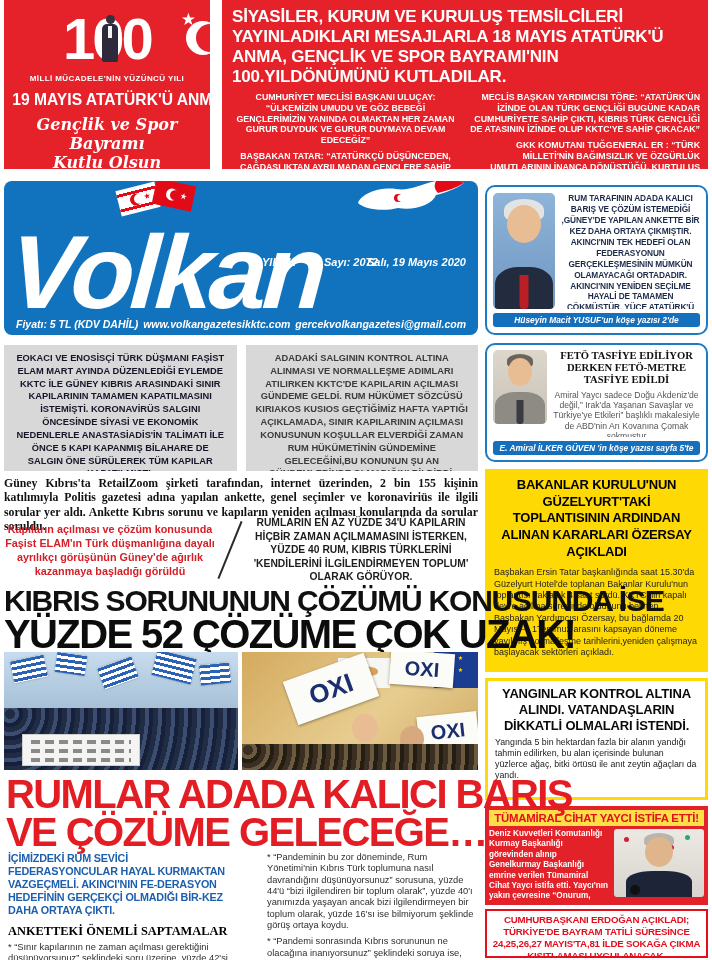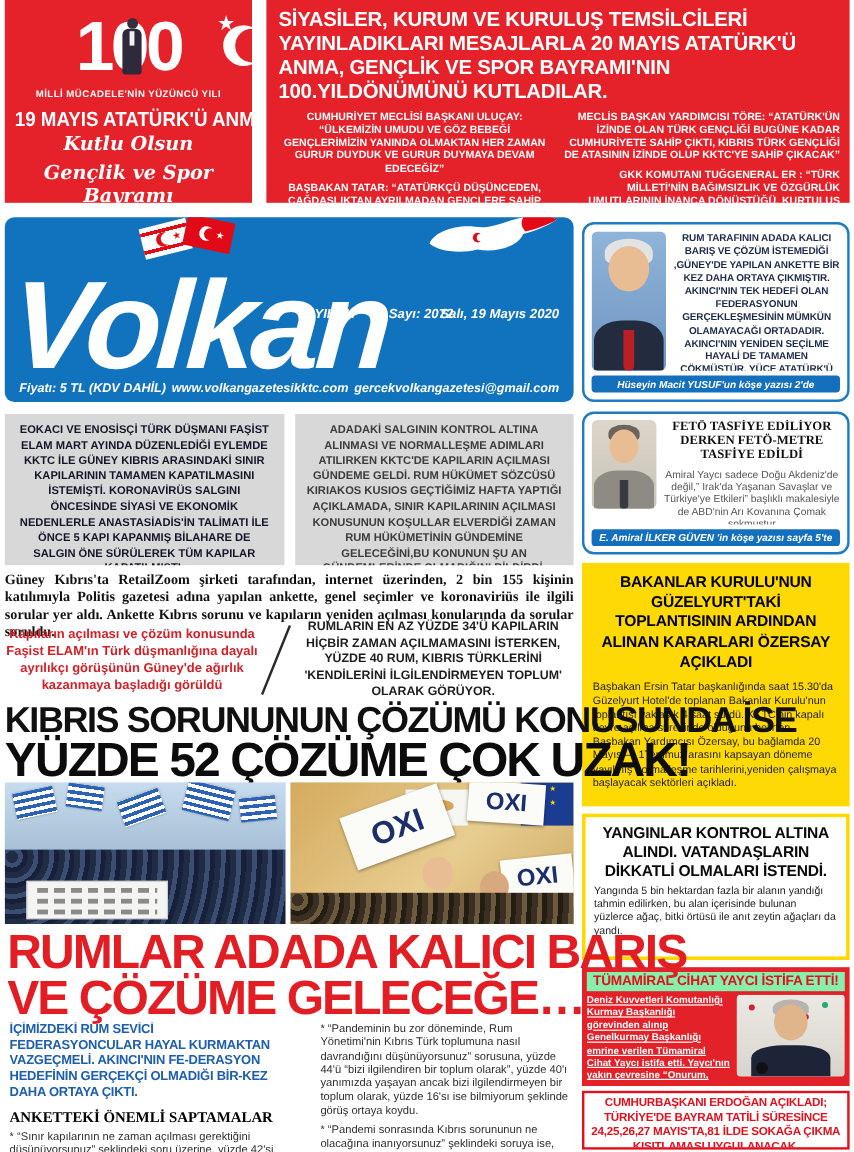--- a/index.html
+++ b/index.html
@@ -67,23 +67,23 @@
   .b2-right { flex:1; }
   .b2-title { font-family:"Liberation Serif", serif; font-size:10.6px; font-weight:800; color:#111; text-align:center; line-height:1.15; }
   .b2-body { font-size:8.6px; color:#555; text-align:center; line-height:1.22; margin-top:3px; }
   .sb3 { top:469px; height:203px; background:#ffd903; padding:8px 9px; }
   .y-title { font-size:13px; font-weight:800; color:#000; text-align:center; line-height:1.28; letter-spacing:-0.2px; }
   .y-body { font-size:9px; font-weight:500; color:#222; line-height:1.27; margin-top:7px; }
   .sb4 { top:678px; height:122px; background:#fff; border:3px solid #ffd903; padding:5px 7px; }
   .y2-title { font-size:13px; font-weight:800; color:#0a0a0a; text-align:center; line-height:1.22; letter-spacing:-0.2px; }
   .y2-body { font-size:8.8px; color:#222; line-height:1.26; margin-top:3px; }
   .sb5 { top:806px; height:99px; background:#e32128; padding:4px; }
-  .r-title { background:#86efac; color:#e30f1d; font-size:11.4px; font-weight:800; text-align:center; padding:2px 0; letter-spacing:-0.2px; white-space:nowrap; overflow:hidden; }
+  .r-title { background:#fde047; color:#e30f1d; font-size:11.4px; font-weight:800; text-align:center; padding:2px 0; letter-spacing:-0.2px; white-space:nowrap; overflow:hidden; }
   .r-main { display:flex; gap:5px; margin-top:3px; overflow:hidden; }
-  .r-body { width:120px; font-size:8.2px; font-weight:600; color:#fff; line-height:1.27;text-decoration:underline; }
+  .r-body { width:120px; font-size:8.2px; font-weight:600; color:#fff; line-height:1.27; }
   .p5 { flex:1; height:68px; border-radius:3px; background:linear-gradient(180deg,#ece9e4,#d8d4cd); }
   .dot { position:absolute; border-radius:50%; width:5px; height:5px; }
   .sb6 { top:909px; height:49px; background:#fff; border:2.5px solid #e30f1d; padding:3px 2px; }
   .r2-text { color:#e30f1d; font-size:9.7px; font-weight:800; text-align:center; line-height:1.24; letter-spacing:-0.2px; }
 
   
   .gray-row { left:4px; top:345px; width:474px; display:flex; gap:9px; }
   .gbox { width:50%; height:126px; background:#d8d8d8; padding:7px 10px; overflow:hidden; }
   .g1 { font-size:9.3px; font-weight:800; color:#15152a; text-align:center; line-height:1.38; }
   .g2 { font-size:9.3px; font-weight:600; color:#3c3c3c; text-align:center; line-height:1.38; }
@@ -127,26 +127,26 @@
         <span class="ata-head"></span>
           <span class="ata-body"></span>
           <span class="ata-shirt"></span>
       </span>
       <span class="logo-star">★</span>
       <span class="cres logo-cres-o"></span>
       <span class="cres logo-cres-i"></span>
     </div>
     <div class="mil-line">MİLLİ MÜCADELE'NİN YÜZÜNCÜ YILI</div>
     <div class="anma">19 MAYIS ATATÜRK'Ü ANMA</div>
+    <div class="script-line">Gençlik ve Spor Bayramı</div>
     <div class="script-line script-line2">Kutlu Olsun</div>
-    <div class="script-line">Gençlik ve Spor Bayramı</div>
   </div>
 
   <div class="abs tr-banner">
-    <div class="banner-headline">SİYASİLER, KURUM VE KURULUŞ TEMSİLCİLERİ YAYINLADIKLARI MESAJLARLA 20 MAYIS ATATÜRK'Ü ANMA, GENÇLİK VE SPOR BAYRAMI'NIN 100.YILDÖNÜMÜNÜ  KUTLADILAR.</div>
+    <div class="banner-headline">SİYASİLER, KURUM VE KURULUŞ TEMSİLCİLERİ YAYINLADIKLARI MESAJLARLA 18 MAYIS ATATÜRK'Ü ANMA, GENÇLİK VE SPOR BAYRAMI'NIN 100.YILDÖNÜMÜNÜ  KUTLADILAR.</div>
     <div class="banner-cols">
       <div class="bcol bcol-c">
         <p>CUMHURİYET MECLİSİ BAŞKANI ULUÇAY: “ÜLKEMİZİN UMUDU VE GÖZ BEBEĞİ GENÇLERİMİZİN YANINDA OLMAKTAN HER ZAMAN GURUR DUYDUK VE GURUR DUYMAYA DEVAM EDECEĞİZ”</p>
         <p>BAŞBAKAN TATAR: “ATATÜRKÇÜ DÜŞÜNCEDEN, ÇAĞDAŞLIKTAN AYRILMADAN GENÇLERE SAHİP ÇIKARAK DAHA GÜZEL YARINLARA YOL ALMAYA DEVAM EDECEĞİZ”</p>
       </div>
       <div class="bcol">
         <p>MECLİS BAŞKAN YARDIMCISI TÖRE: “ATATÜRK'ÜN İZİNDE OLAN TÜRK GENÇLİĞİ BUGÜNE KADAR CUMHURİYETE SAHİP ÇIKTI, KIBRIS TÜRK GENÇLİĞİ DE ATASININ İZİNDE OLUP KKTC'YE SAHİP ÇIKACAK”</p>
         <p>GKK KOMUTANI TUĞGENERAL ER : “TÜRK MİLLETİ'NİN BAĞIMSIZLIK VE ÖZGÜRLÜK UMUTLARININ İNANCA DÖNÜŞTÜĞÜ, KURTULUŞ ATEŞİNİN YAKILDIĞI VE AYDINLIK BİR GELECEĞE OLAN İNANCIN KUVVETLENDİĞİ GÜN”</p>
       </div>
     </div>

